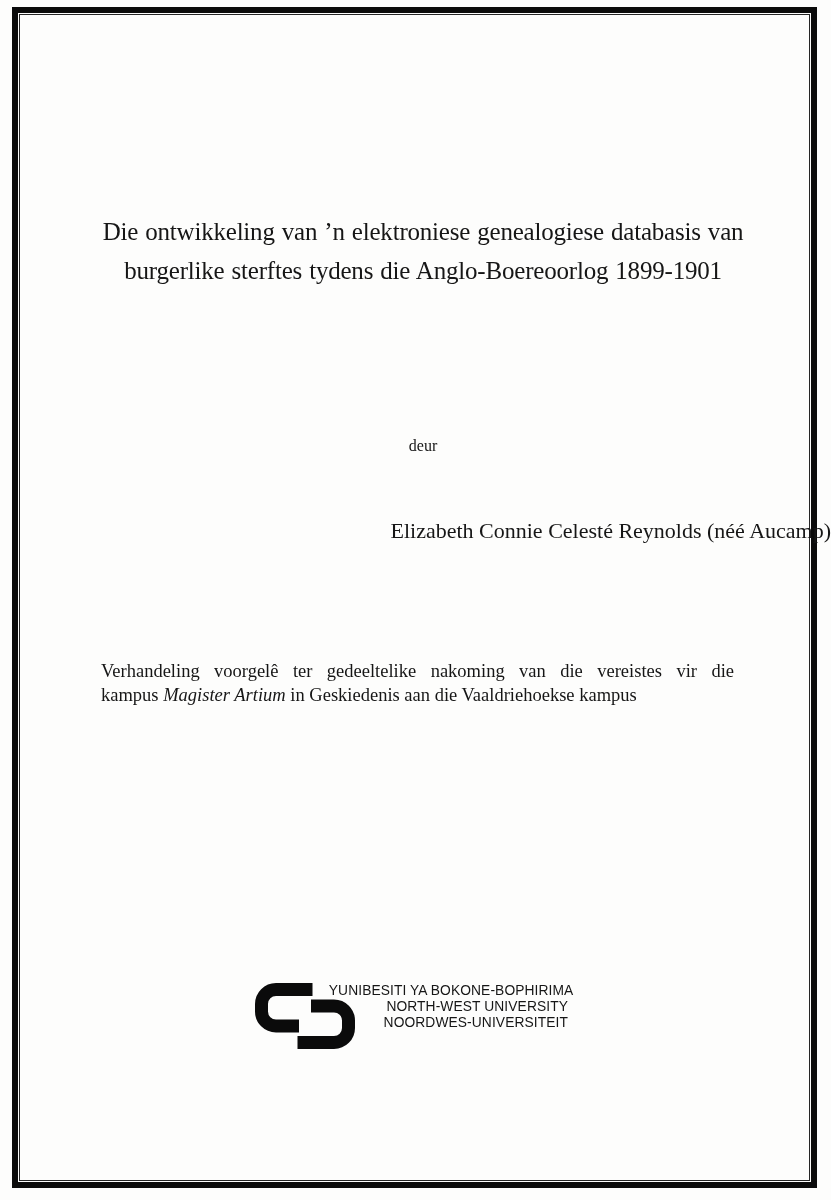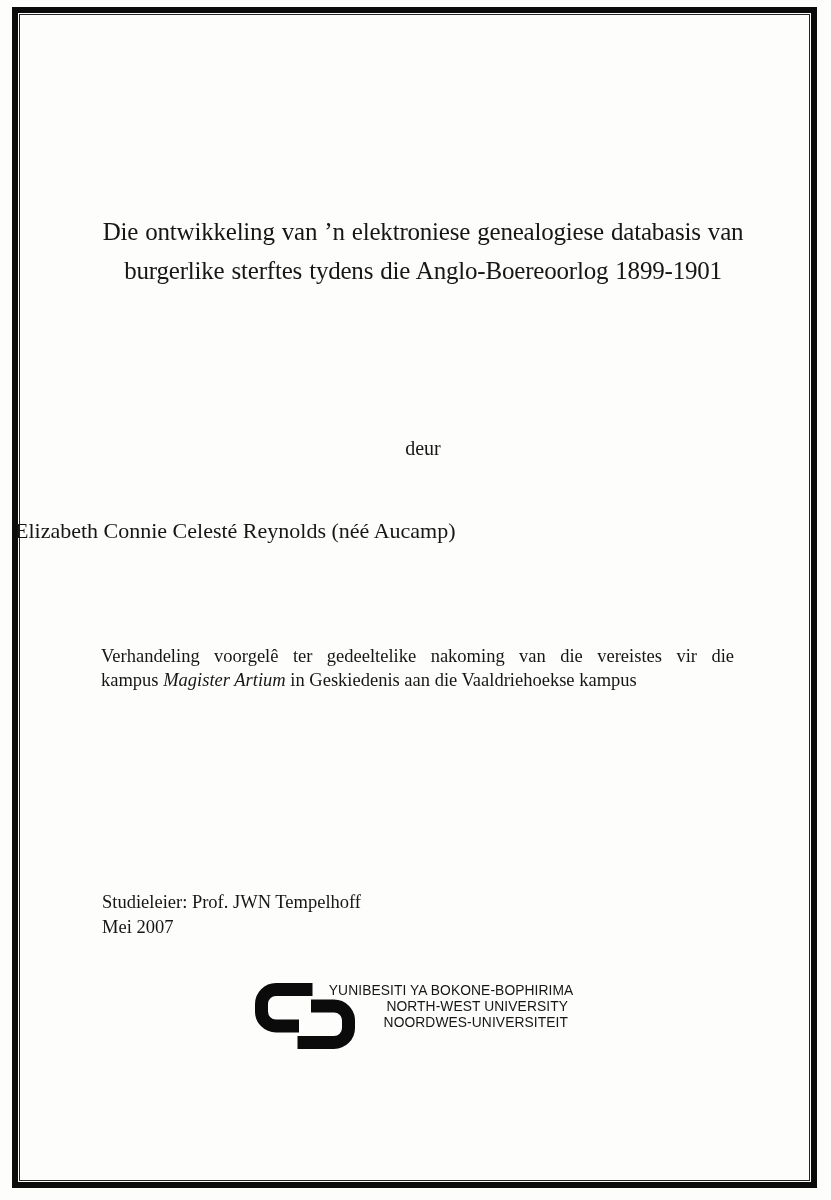--- a/index.html
+++ b/index.html
@@ -44,34 +44,34 @@
     line-height: 39px;
     letter-spacing: -0.2px;
     word-spacing: 1px;
   }
   
   .byline {
     position: absolute;
     left: 15px; top: 437px;
     width: 816px;
     text-align: center;
-    font-size: 20px;
+    font-size: 16px;
   }
   
   .author {
     position: absolute;
     left: 15px; top: 518px;
     width: 816px;
-    text-align: left;
+    text-align: right;
     font-size: 22px;
   }
   
   .submission {
     position: absolute;
-    left: 101px; top: 645px;
+    left: 101px; top: 660px;
     width: 633px;
     font-size: 18.5px;
     line-height: 23.5px;
   }
   .submission .justified {
     text-align: justify;
     text-align-last: justify;
   }
   .submission .italic { font-style: italic; margin-top: 28px; }
   
@@ -118,24 +118,20 @@
 
   <div class="byline">deur</div>
 
   <div class="author">Elizabeth Connie Celesté Reynolds (néé Aucamp)</div>
 
   <div class="submission">
     <div class="justified">Verhandeling voorgelê ter gedeeltelike nakoming van die vereistes vir die</div>
     <div><span>kampus </span><span class="italic">Magister Artium</span><span> in Geskiedenis aan die Vaaldriehoekse kampus</span></div>
   </div>
 
-  <div class="supervisor-block">
-    <div>Studieleier: Prof. JWN Tempelhoff</div>
-    <div>Mei 2007</div>
-  </div>
 
   <div class="logo-mark">
     <svg viewBox="0 0 100 66" xmlns="http://www.w3.org/2000/svg" aria-hidden="true">
       <path d="M 57.5 6.5 H 21 A 14.5 14.5 0 0 0 6.5 21 V 28.5 A 14.5 14.5 0 0 0 21 43 H 44" fill="none" stroke="var(--border)" stroke-width="13"></path>
       <path d="M 42.5 59.5 H 79 A 14.5 14.5 0 0 0 93.5 45 V 37.5 A 14.5 14.5 0 0 0 79 23 H 56" fill="none" stroke="var(--border)" stroke-width="13"></path>
     </svg>
   </div>
 
   <div class="logo-text">
     <div>YUNIBESITI YA BOKONE-BOPHIRIMA</div>

